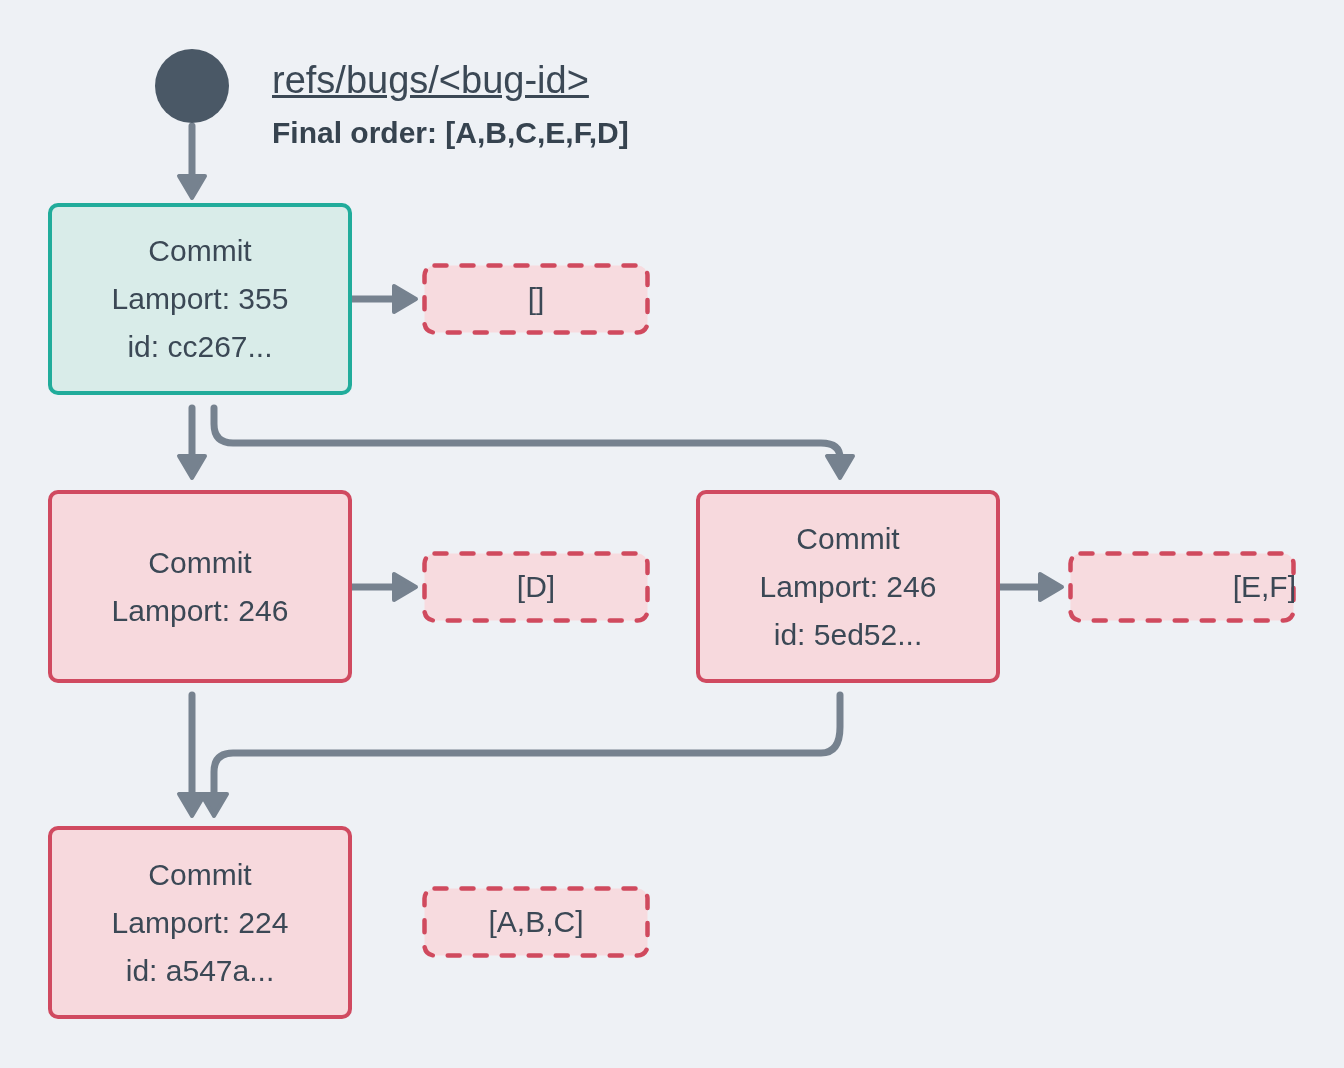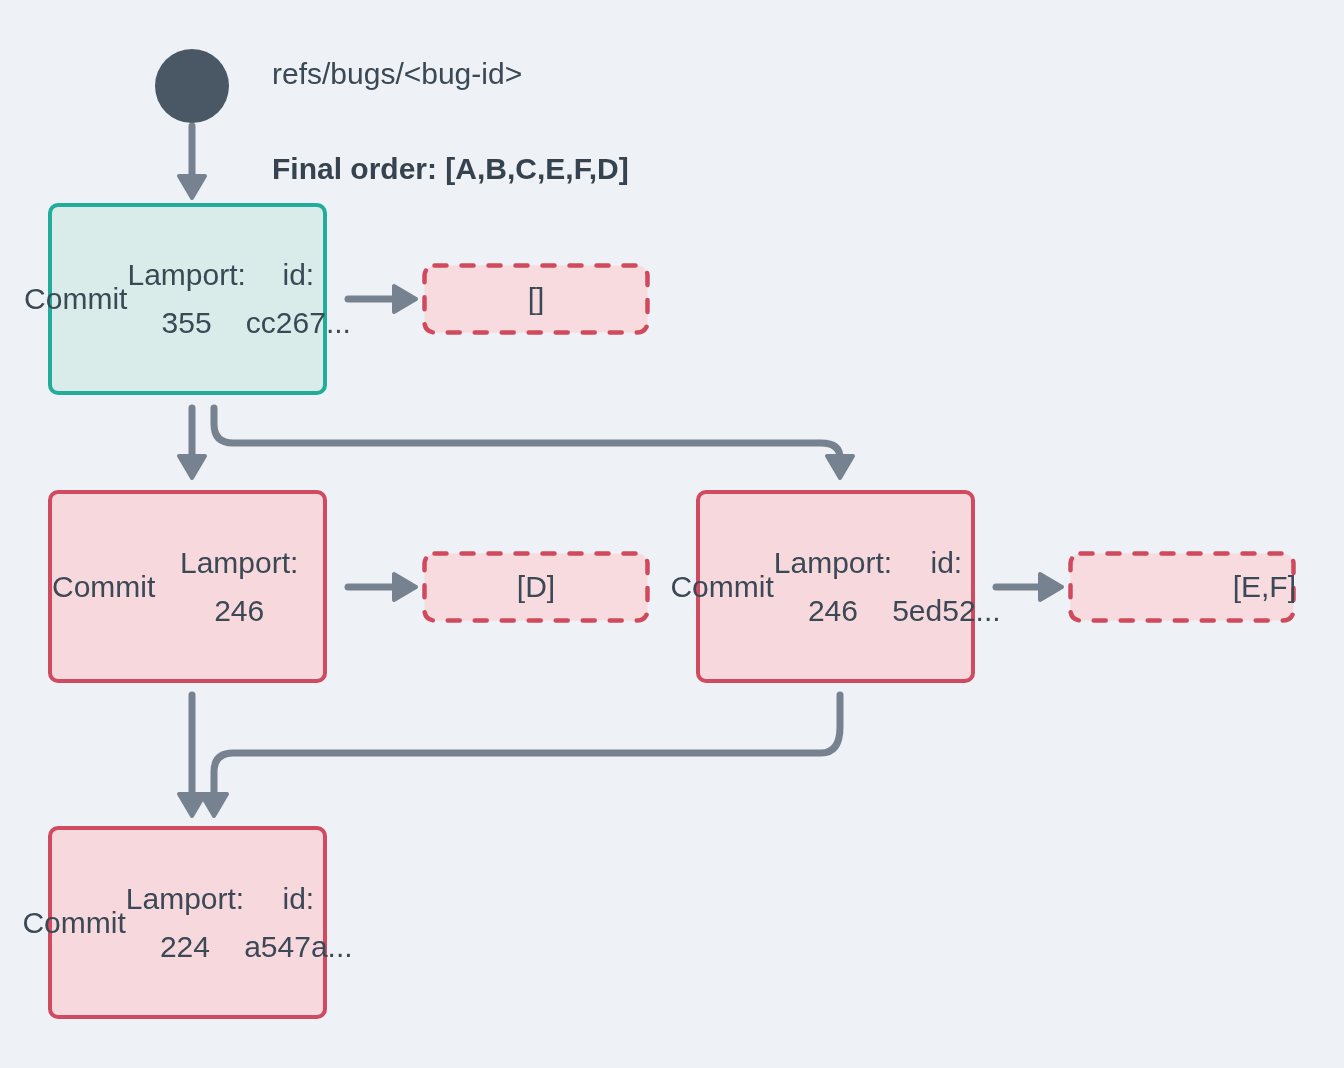--- a/index.html
+++ b/index.html
@@ -30,44 +30,44 @@
   }
   .ref-circle {
     position: absolute;
     left: 155px; top: 49px;
     width: 74px; height: 74px;
     border-radius: 50%;
     background: var(--ref-circle, #4a5866);
   }
   .ref-label {
     position: absolute;
-    left: 272px; top: 56px;
-    font-size: 30px;
+    left: 272px; top: 62px;
+    font-size: 38px;
     line-height: 36px;
     color: var(--node-text, #3b4855);
     white-space: nowrap;
+    text-decoration: underline;
   }
   .final-order {
     position: absolute;
     left: 272px; top: 115px;
     font-size: 30px;
     line-height: 36px;
     font-weight: bold;
     color: var(--strong-text, #36434f);
     white-space: nowrap;
-    margin-top: 36px;
   }
   .commit {
     position: absolute;
-    width: 279px;
+    width: 304px;
     box-sizing: border-box;
     border: 4px solid;
     border-radius: 10px;
     display: flex;
-    flex-direction: row;
+    flex-direction: column;
     justify-content: center;
     align-items: center;
     text-align: center;
     font-size: 30px;
     line-height: 48px;
     color: var(--node-text, #3b4855);
   }
   .commit-head {
     left: 48px; top: 203px; height: 192px;
     background: var(--head-fill, #d9ece9);
@@ -192,14 +192,20 @@
     <span>[D]</span>
   </div>
 
   <div class="ops ops-right">
     <svg width="228" height="72" viewBox="0 0 228 72">
       <rect class="ops-rect" x="2.5" y="2.5" width="223" height="67" rx="10"></rect>
     </svg>
     <span>[E,F]</span>
   </div>
 
+  <div class="ops ops-merge">
+    <svg width="228" height="72" viewBox="0 0 228 72">
+      <rect class="ops-rect" x="2.5" y="2.5" width="223" height="67" rx="10"></rect>
+    </svg>
+    <span>[A,B,C]</span>
+  </div>
 
 </div>
 
 </body></html>

